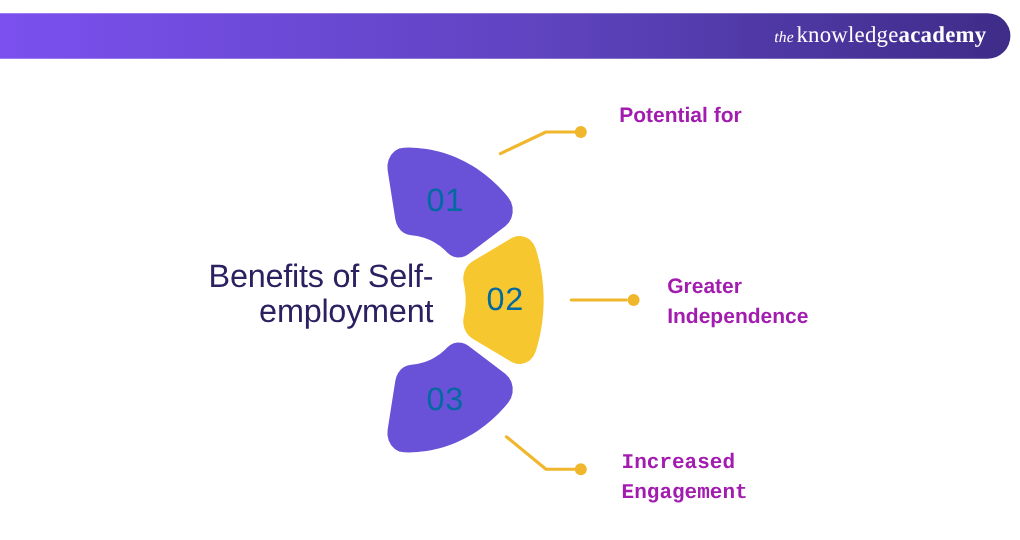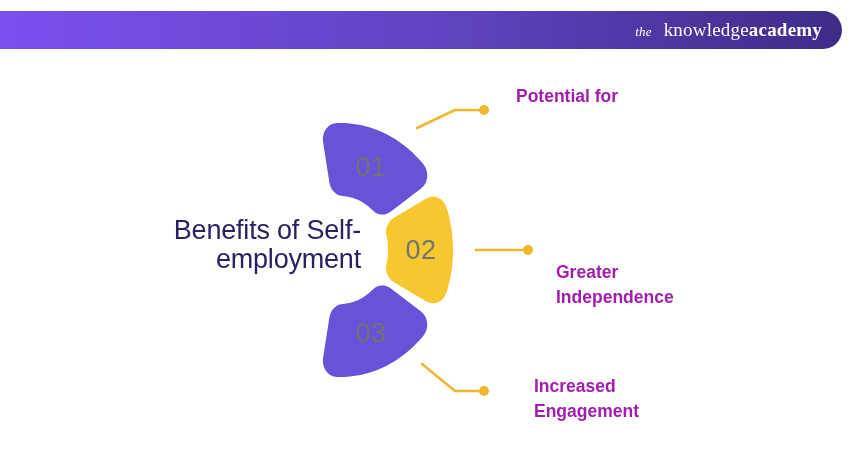--- a/index.html
+++ b/index.html
@@ -8,41 +8,41 @@
     font-family:"Liberation Sans",sans-serif;
   }
   .banner{
     position:absolute;left:0;top:11px;width:842px;height:38px;
     border-radius:0 19px 19px 0;
     background:linear-gradient(90deg,#7B50EF 0%,#5E43BE 55%,#3E2C88 100%);
     display:flex;align-items:center;justify-content:flex-end;
     padding-right:20px;box-sizing:border-box;
   }
   .logo{color:#ffffff;font-family:"Liberation Serif",serif;font-size:19px;letter-spacing:.2px;white-space:nowrap;}
-  .logo-the{font-style:italic;font-size:13px;margin-right:12px;}
+  .logo-the{font-style:italic;font-size:13px;margin-right:2px;}
   .logo-academy{font-weight:700;}
   #diagram-svg{position:absolute;left:0;top:0;}
   .title{
     position:absolute;top:216px;right:489px;text-align:right;
     color:#2B2160;font-weight:400;font-size:27px;line-height:29px;
     letter-spacing:-.2px;white-space:nowrap;
   }
   .seg-num{
     position:absolute;transform:translate(-50%,-50%);
-    color:#737373;font-size:27px;font-weight:500;letter-spacing:.5px;
+    color:#0369a1;font-size:27px;font-weight:500;letter-spacing:.5px;
   }
   #num-0{left:371px;top:167px;}
   #num-1{left:421px;top:250px;}
   #num-2{left:371px;top:333px;}
   .benefit-label{
     position:absolute;color:#a21caf;font-weight:600;font-size:17.5px;line-height:25px;white-space:nowrap;
   }
   #label-0{left:516px;top:84px;}
-  #label-1{left:556px;top:226px;margin-top:34px;}
-  #label-2{left:534px;top:374px;}
+  #label-1{left:556px;top:226px;}
+  #label-2{left:518px;top:374px;font-family:Liberation Mono, monospace;}
 </style>
 </head>
 <body>
 
 <div class="banner">
   <div class="logo"><span class="logo-the">the</span><span class="logo-knowledge">knowledge</span><span class="logo-academy">academy</span></div>
 </div>
 
 <svg id="diagram-svg" width="850" height="450" viewBox="0 0 850 450" xmlns="http://www.w3.org/2000/svg">
     <path d="M336.62,123.06L340.37,123.00L344.12,123.08L347.87,123.31L351.60,123.67L355.33,124.17L359.03,124.81L362.72,125.59L366.38,126.51L370.01,127.56L373.61,128.74L377.17,130.06L380.69,131.51L384.16,133.10L387.59,134.81L390.97,136.64L394.28,138.61L397.54,140.69L400.74,142.89L403.87,145.22L406.93,147.66L409.91,150.21L412.82,152.87L415.65,155.63L418.39,158.51L421.05,161.48L423.62,164.55L425.89,168.32L427.13,172.67L427.22,177.22L426.17,181.63L424.05,185.52L421.05,188.58L390.28,211.89L387.47,213.55L384.40,214.46L381.23,214.58L378.11,213.91L375.20,212.49L372.65,210.37L372.65,210.37L371.41,209.13L370.13,207.93L368.82,206.79L367.48,205.70L366.10,204.66L364.69,203.67L363.25,202.74L361.79,201.87L360.29,201.05L358.78,200.29L357.24,199.59L355.68,198.96L354.10,198.38L352.51,197.86L350.90,197.41L349.28,197.02L347.64,196.69L346.00,196.42L344.35,196.22L342.69,196.08L339.56,195.49L336.63,194.13L334.04,192.07L331.91,189.42L330.36,186.31L329.47,182.89L323.02,141.83L322.90,137.27L323.92,132.86L326.00,128.95L328.99,125.86L332.63,123.84L336.62,123.06Z" fill="#6A52D8"></path>

